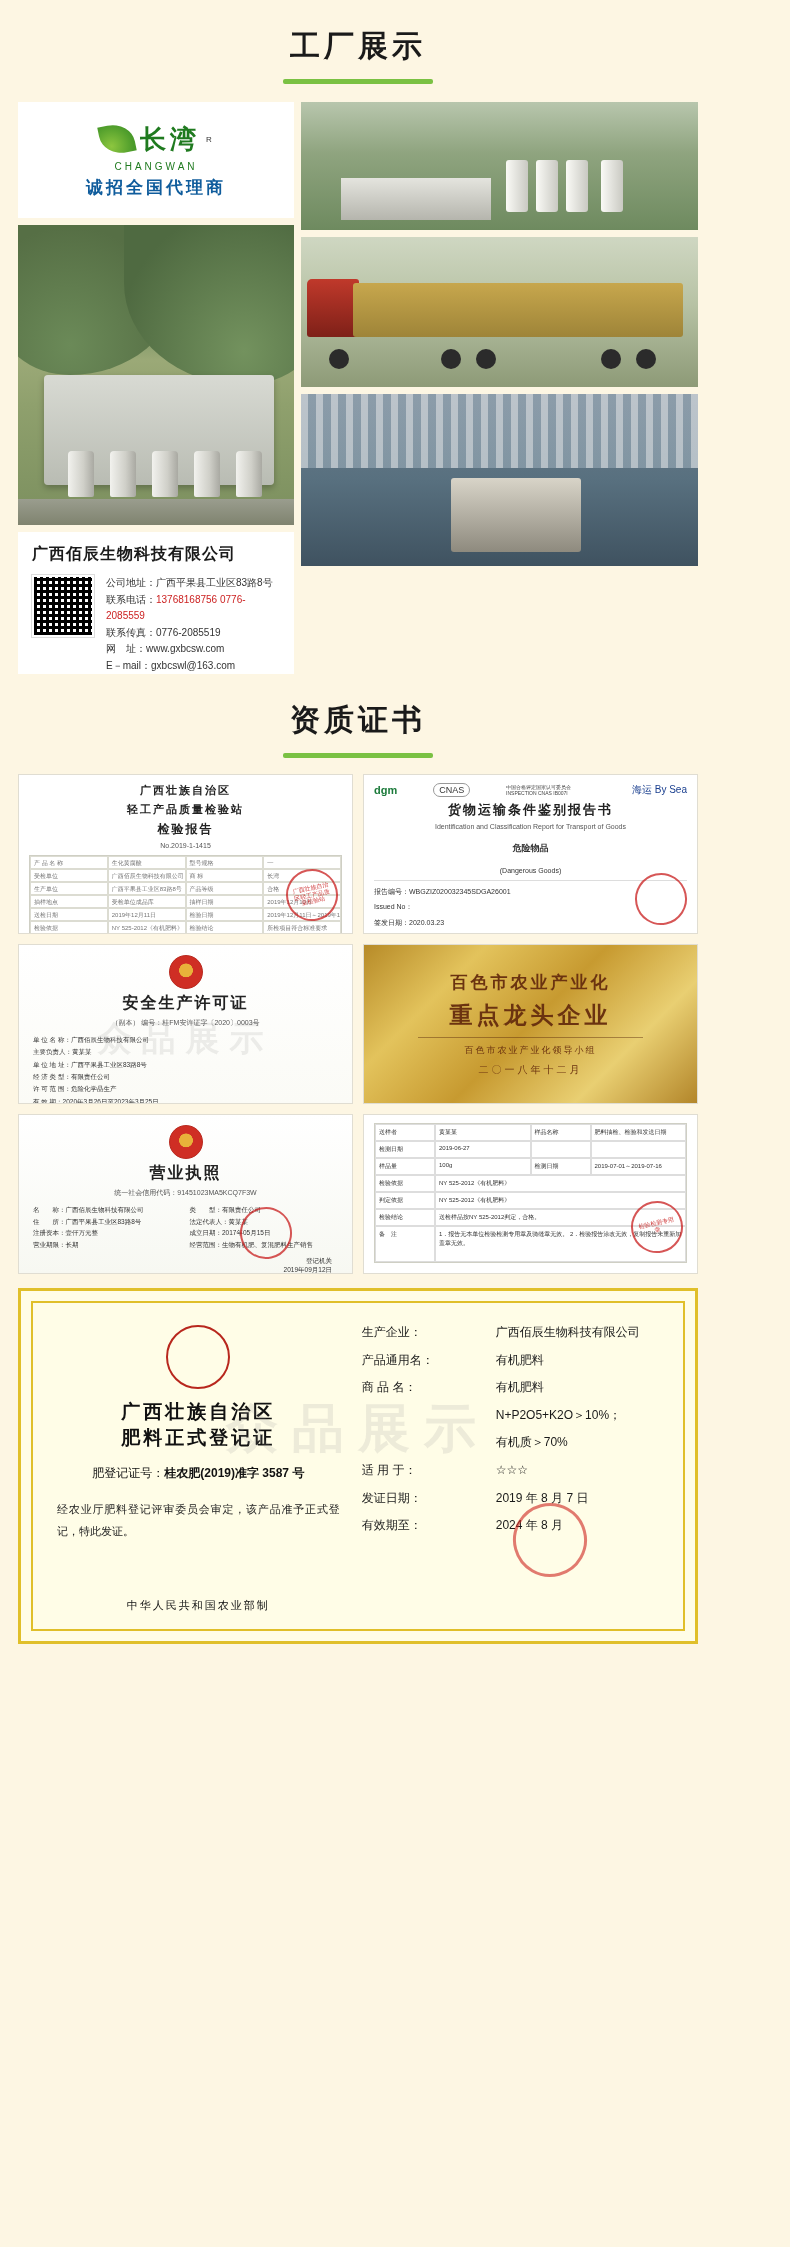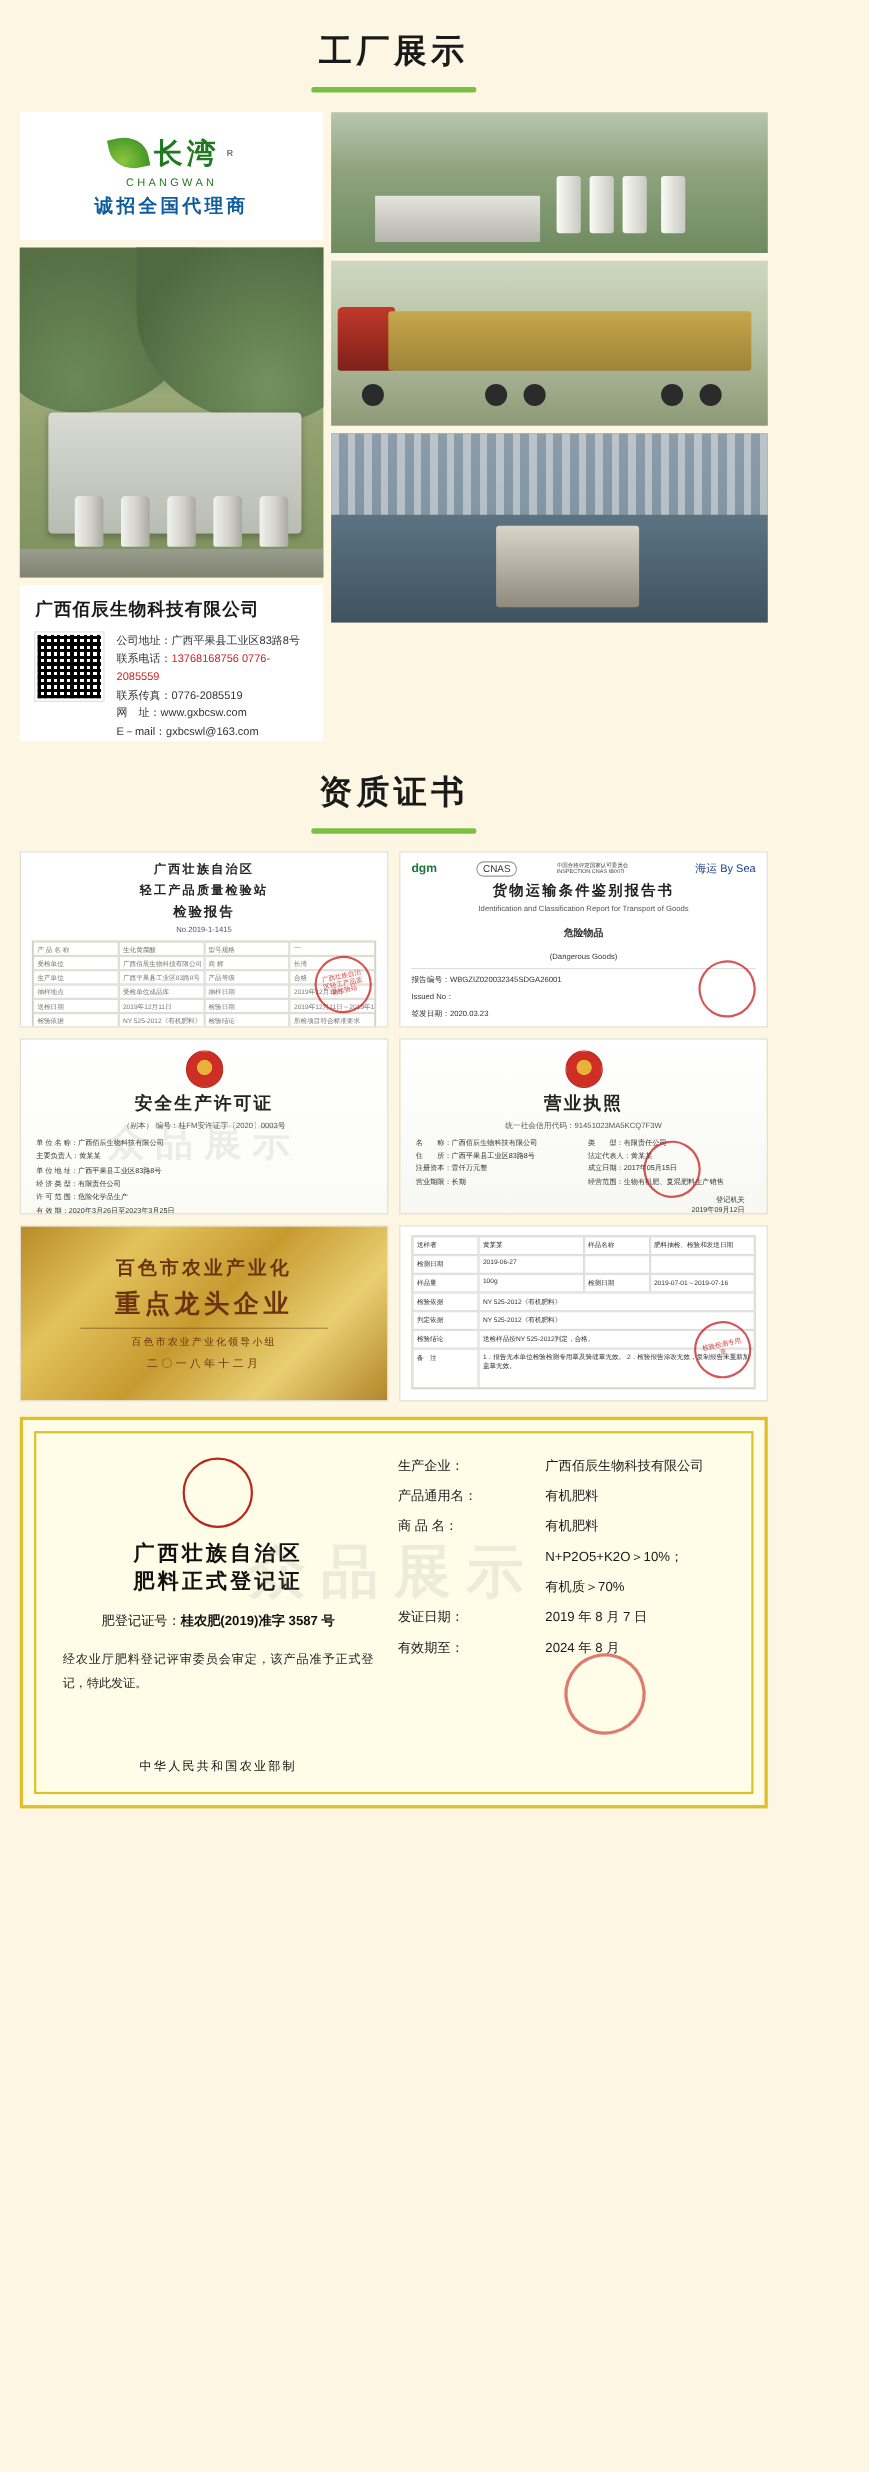--- a/index.html
+++ b/index.html
@@ -470,20 +470,28 @@
         <div>主要负责人：黄某某</div>
         <div>单 位 地 址：广西平果县工业区83路8号</div>
         <div>经 济 类 型：有限责任公司</div>
         <div>许 可 范 围：危险化学品生产</div>
         <div>有 效 期：2020年3月26日至2023年3月25日</div>
       </div>
 
       <div class="watermark">众品展示</div>
     </div>
 
+    <div class="cert cert-gold">
+      <div class="gold-l1">百色市农业产业化</div>
+      <div class="gold-l2">重点龙头企业</div>
+      <div class="gold-rule"></div>
+      <div class="gold-l3">百色市农业产业化领导小组</div>
+      <div class="gold-l4">二〇一八年十二月</div>
+    </div>
+
     <div class="cert cert-license">
       <div class="emblem"></div>
       <div class="cert-head" style="font-size:16px">营业执照</div>
       <div class="cert-sub">统一社会信用代码：91451023MA5KCQ7F3W</div>
       <div style="font-size:6.5px;line-height:1.8;display:grid;grid-template-columns:1fr 1fr;gap:0 8px;padding:0 4px">
         <div>名　　称：广西佰辰生物科技有限公司</div>
         <div>类　　型：有限责任公司</div>
         <div>住　　所：广西平果县工业区83路8号</div>
         <div>法定代表人：黄某某</div>
         <div>注册资本：壹仟万元整</div>
@@ -491,28 +499,20 @@
         <div>营业期限：长期</div>
         <div>经营范围：生物有机肥、复混肥料生产销售</div>
       </div>
       <div style="font-size:6.5px;text-align:right;padding-right:10px;margin-top:6px">
         <div>登记机关</div>
         <div>2019年09月12日</div>
       </div>
       <div class="stamp" style="right:60px;bottom:14px"></div>
     </div>
 
-    <div class="cert cert-gold">
-      <div class="gold-l1">百色市农业产业化</div>
-      <div class="gold-l2">重点龙头企业</div>
-      <div class="gold-rule"></div>
-      <div class="gold-l3">百色市农业产业化领导小组</div>
-      <div class="gold-l4">二〇一八年十二月</div>
-    </div>
-
     <div class="cert">
       <div style="display:grid;grid-template-columns:60px 1fr 60px 1fr;border:1px solid #cfcfc4;font-size:6px">
         <div style="border:.5px solid #ddd;padding:3px">送样者</div>
         <div style="border:.5px solid #ddd;padding:3px">黄某某</div>
         <div style="border:.5px solid #ddd;padding:3px">样品名称</div>
         <div style="border:.5px solid #ddd;padding:3px">肥料抽检、检验和发送日期</div>
 
         <div style="border:.5px solid #ddd;padding:3px">检测日期</div>
         <div style="border:.5px solid #ddd;padding:3px">2019-06-27</div>
         <div style="border:.5px solid #ddd;padding:3px"></div>
@@ -571,20 +571,24 @@
             </div>
           <div class="bc-row">
               <span class="bc-k"></span>
               <span class="bc-v">N+P2O5+K2O＞10%；</span>
             </div>
           <div class="bc-row">
               <span class="bc-k"></span>
               <span class="bc-v">有机质＞70%</span>
             </div>
           <div class="bc-row">
+              <span class="bc-k">适 用 于：</span>
+              <span class="bc-v">☆☆☆</span>
+            </div>
+          <div class="bc-row">
               <span class="bc-k">发证日期：</span>
               <span class="bc-v">2019 年 8 月 7 日</span>
             </div>
           <div class="bc-row">
               <span class="bc-k">有效期至：</span>
               <span class="bc-v">2024 年 8 月</span>
             </div>
         </div>
 
         <div class="bc-stamp"></div>

